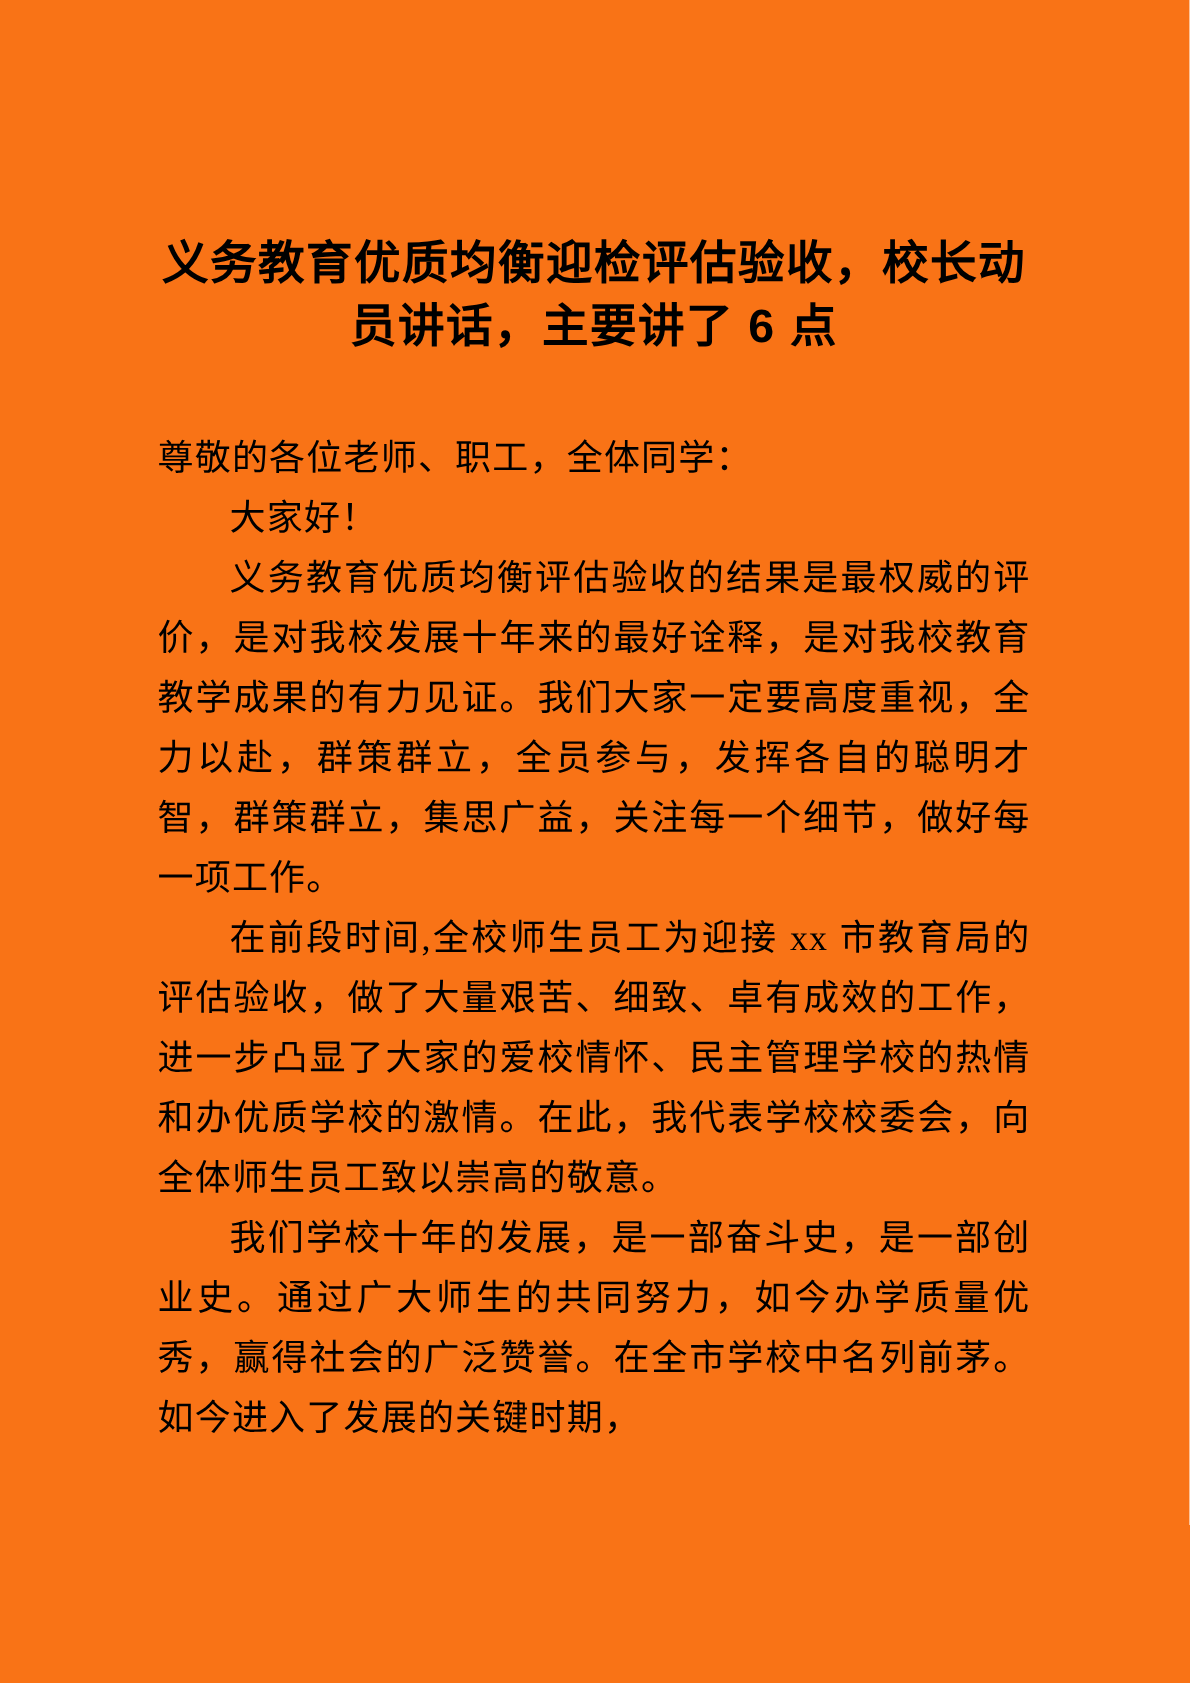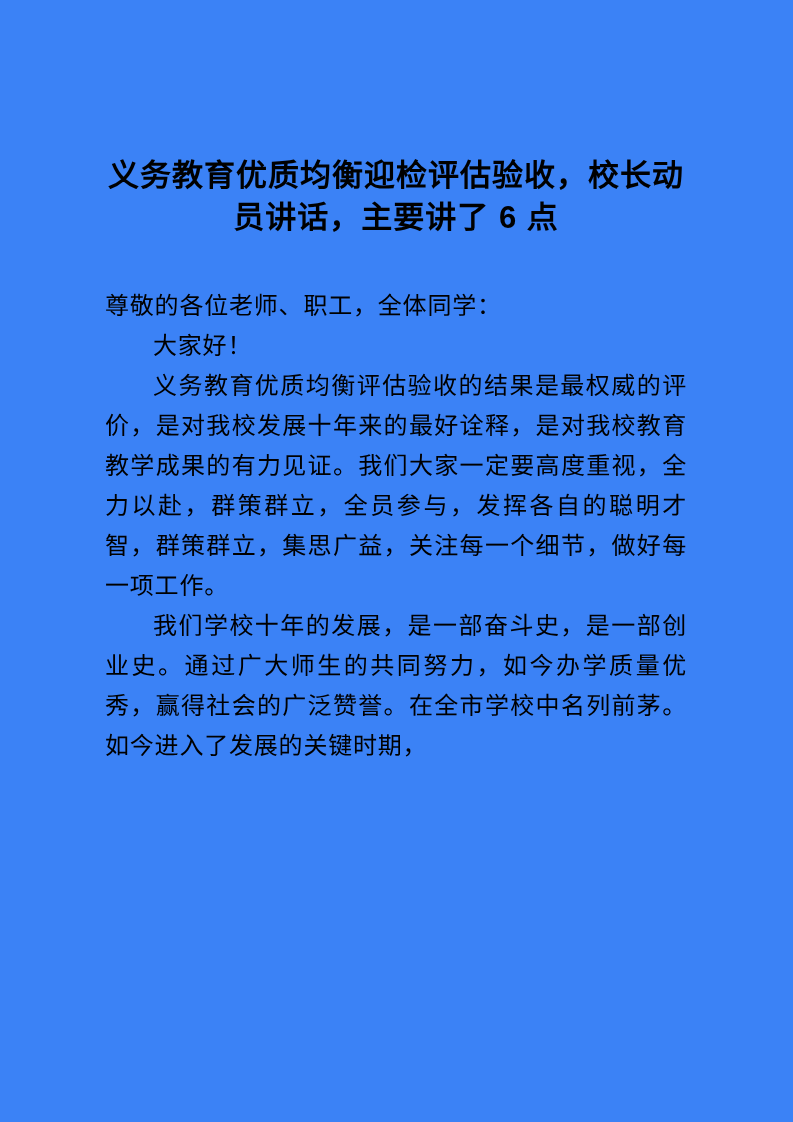--- a/index.html
+++ b/index.html
@@ -5,21 +5,21 @@
   html, body {
     margin: 0;
     padding: 0;
     background: #ffffff;
   }
   .page {
     position: relative;
     width: 793px;
     height: 1122px;
     margin: 0 auto;
-    background: #3b82f6;
+    background: #f97316;
     box-sizing: border-box;
     padding: 155px 106px 0 105px;
     overflow: hidden;
   }
   .doc-title {
     font-family: "Liberation Sans", sans-serif;
     font-weight: 700;
     color: #000000;
     font-size: 31px;
     line-height: 42px;
@@ -47,15 +47,16 @@
 </head>
 <body>
 
 <div class="page">
   <h1 class="doc-title">义务教育优质均衡迎检评估验收，校长动员讲话，主要讲了 6 点</h1>
 
   <div class="doc-body">
     <p>尊敬的各位老师、职工，全体同学：</p>
     <p class="indent">大家好！</p>
     <p class="indent">义务教育优质均衡评估验收的结果是最权威的评价，是对我校发展十年来的最好诠释，是对我校教育教学成果的有力见证。我们大家一定要高度重视，全力以赴，群策群立，全员参与，发挥各自的聪明才智，群策群立，集思广益，关注每一个细节，做好每一项工作。</p>
+    <p class="indent">在前段时间,全校师生员工为迎接 xx 市教育局的评估验收，做了大量艰苦、细致、卓有成效的工作，进一步凸显了大家的爱校情怀、民主管理学校的热情和办优质学校的激情。在此，我代表学校校委会，向全体师生员工致以崇高的敬意。</p>
     <p class="indent">我们学校十年的发展，是一部奋斗史，是一部创业史。通过广大师生的共同努力，如今办学质量优秀，赢得社会的广泛赞誉。在全市学校中名列前茅。如今进入了发展的关键时期，</p>
   </div>
 </div>
 
 </body></html>

